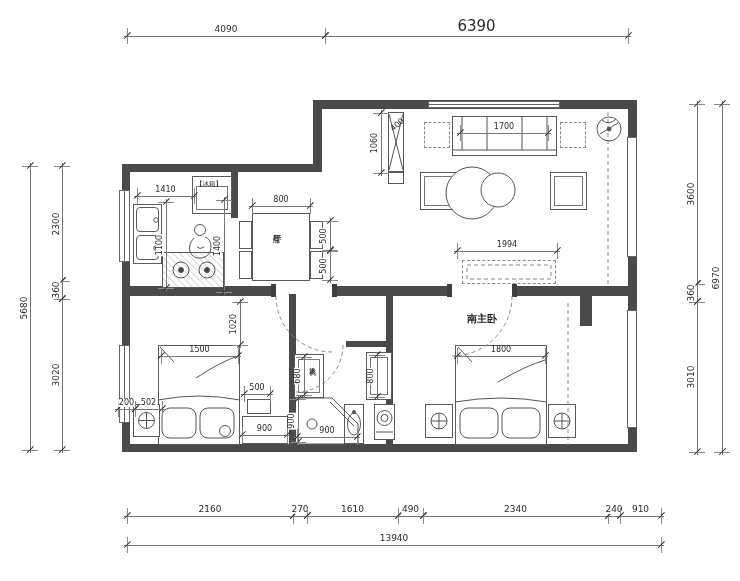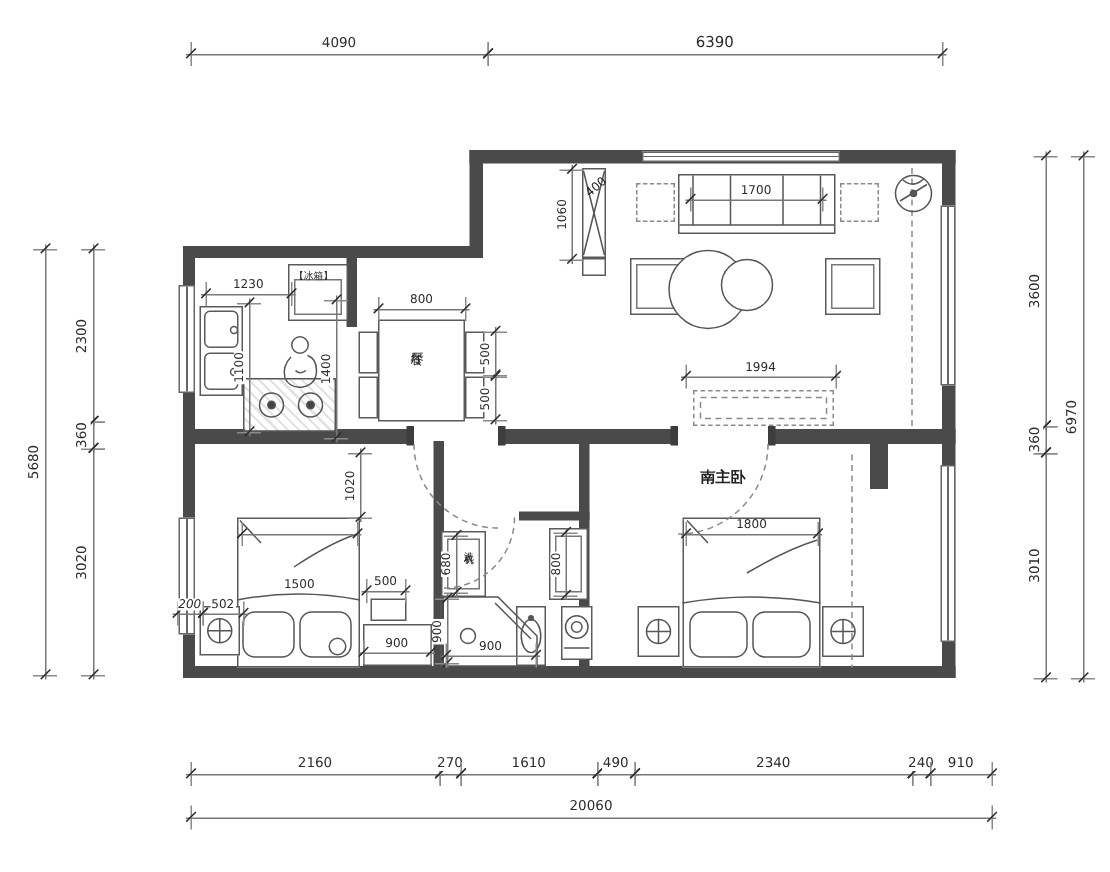--- a/index.html
+++ b/index.html
@@ -156,21 +156,21 @@
         <div class="tick" style="left: -4.5px; top: -0.7px; width: 9px; height: 1.4px;"></div>
         <div class="tick" style="left: 193.5px; top: -0.7px; width: 9px; height: 1.4px;"></div>
         <div class="txt" style="left: 99px; top: -2px; font-size: 9px; transform: translate(-50%, -100%);">4090</div>
       </div>
       <div class="ann" style="left: 325px; top: 36px;">
         <div class="dl" style="left: -3px; top: -0.5px; width: 309px; height: 1px;"></div>
         <div class="perp" style="left: -0.5px; top: -8px; width: 1px; height: 16px;"></div>
         <div class="perp" style="left: 302.5px; top: -8px; width: 1px; height: 16px;"></div>
         <div class="tick" style="left: -4.5px; top: -0.7px; width: 9px; height: 1.4px;"></div>
         <div class="tick" style="left: 298.5px; top: -0.7px; width: 9px; height: 1.4px;"></div>
-        <div class="txt" style="left: 151.5px; top: -2px; font-size: 10px; transform: translate(-50%, -100%);">6390</div>
+        <div class="txt" style="left: 151.5px; top: -2px; font-size: 15px; transform: translate(-50%, -100%);">6390</div>
       </div>
       <div class="ann" style="left: 127px; top: 516px;">
         <div class="dl" style="left: -3px; top: -0.5px; width: 172px; height: 1px;"></div>
         <div class="perp" style="left: -0.5px; top: -8px; width: 1px; height: 16px;"></div>
         <div class="perp" style="left: 165.5px; top: -8px; width: 1px; height: 16px;"></div>
         <div class="tick" style="left: -4.5px; top: -0.7px; width: 9px; height: 1.4px;"></div>
         <div class="tick" style="left: 161.5px; top: -0.7px; width: 9px; height: 1.4px;"></div>
         <div class="txt" style="left: 83px; top: -2px; font-size: 9px; transform: translate(-50%, -100%);">2160</div>
       </div>
       <div class="ann" style="left: 293px; top: 516px;">
@@ -220,21 +220,21 @@
         <div class="tick" style="left: -4.5px; top: -0.7px; width: 9px; height: 1.4px;"></div>
         <div class="tick" style="left: 36.5px; top: -0.7px; width: 9px; height: 1.4px;"></div>
         <div class="txt" style="left: 20.5px; top: -2px; font-size: 9px; transform: translate(-50%, -100%);">910</div>
       </div>
       <div class="ann" style="left: 127px; top: 545px;">
         <div class="dl" style="left: -3px; top: -0.5px; width: 540px; height: 1px;"></div>
         <div class="perp" style="left: -0.5px; top: -8px; width: 1px; height: 16px;"></div>
         <div class="perp" style="left: 533.5px; top: -8px; width: 1px; height: 16px;"></div>
         <div class="tick" style="left: -4.5px; top: -0.7px; width: 9px; height: 1.4px;"></div>
         <div class="tick" style="left: 529.5px; top: -0.7px; width: 9px; height: 1.4px;"></div>
-        <div class="txt" style="left: 267px; top: -2px; font-size: 9px; transform: translate(-50%, -100%);">20060</div>
+        <div class="txt" style="left: 267px; top: -2px; font-size: 9px; transform: translate(-50%, -100%);">13940</div>
       </div>
       <div class="ann" style="left: 30px; top: 166px;">
         <div class="dl" style="left: -0.5px; top: -3px; width: 1px; height: 290px;"></div>
         <div class="perp" style="left: -8px; top: -0.5px; width: 16px; height: 1px;"></div>
         <div class="perp" style="left: -8px; top: 283.5px; width: 16px; height: 1px;"></div>
         <div class="tick" style="left: -4.5px; top: -0.7px; width: 9px; height: 1.4px;"></div>
         <div class="tick" style="left: -4.5px; top: 283.3px; width: 9px; height: 1.4px;"></div>
         <div class="txt" style="left: -6px; top: 142px; font-size: 9px; transform: translate(-50%, -50%) rotate(-90deg);">5680</div>
       </div>
       <div class="ann" style="left: 62px; top: 166px;">
@@ -292,21 +292,21 @@
         <div class="tick" style="left: -4.5px; top: -0.7px; width: 9px; height: 1.4px;"></div>
         <div class="tick" style="left: -4.5px; top: 347.3px; width: 9px; height: 1.4px;"></div>
         <div class="txt" style="left: -6px; top: 174px; font-size: 9px; transform: translate(-50%, -50%) rotate(-90deg);">6970</div>
       </div>
       <div class="ann" style="left: 137px; top: 196px;">
         <div class="dl" style="left: -3px; top: -0.5px; width: 63px; height: 1px;"></div>
         <div class="perp" style="left: -0.5px; top: -8px; width: 1px; height: 16px;"></div>
         <div class="perp" style="left: 56.5px; top: -8px; width: 1px; height: 16px;"></div>
         <div class="tick" style="left: -4.5px; top: -0.7px; width: 9px; height: 1.4px;"></div>
         <div class="tick" style="left: 52.5px; top: -0.7px; width: 9px; height: 1.4px;"></div>
-        <div class="txt" style="left: 28.5px; top: -2px; font-size: 8px; transform: translate(-50%, -100%);">1230</div>
+        <div class="txt" style="left: 28.5px; top: -2px; font-size: 8px; transform: translate(-50%, -100%);">1410</div>
       </div>
       <div class="ann" style="left: 166px; top: 202px;">
         <div class="dl" style="left: -0.5px; top: -3px; width: 1px; height: 92px;"></div>
         <div class="perp" style="left: -8px; top: -0.5px; width: 16px; height: 1px;"></div>
         <div class="perp" style="left: -8px; top: 85.5px; width: 16px; height: 1px;"></div>
         <div class="tick" style="left: -4.5px; top: -0.7px; width: 9px; height: 1.4px;"></div>
         <div class="tick" style="left: -4.5px; top: 85.3px; width: 9px; height: 1.4px;"></div>
         <div class="txt" style="left: -6px; top: 43px; font-size: 8px; transform: translate(-50%, -50%) rotate(-90deg);">1100</div>
       </div>
       <div class="ann" style="left: 224px; top: 200px;">
@@ -373,37 +373,37 @@
         <div class="tick" style="left: -4.5px; top: -0.7px; width: 9px; height: 1.4px;"></div>
         <div class="tick" style="left: 83.5px; top: -0.7px; width: 9px; height: 1.4px;"></div>
         <div class="txt" style="left: 44px; top: -2px; font-size: 8px; transform: translate(-50%, -100%);">1800</div>
       </div>
       <div class="ann" style="left: 161px; top: 356px;">
         <div class="dl" style="left: -3px; top: -0.5px; width: 83px; height: 1px;"></div>
         <div class="perp" style="left: -0.5px; top: -8px; width: 1px; height: 16px;"></div>
         <div class="perp" style="left: 76.5px; top: -8px; width: 1px; height: 16px;"></div>
         <div class="tick" style="left: -4.5px; top: -0.7px; width: 9px; height: 1.4px;"></div>
         <div class="tick" style="left: 72.5px; top: -0.7px; width: 9px; height: 1.4px;"></div>
-        <div class="txt" style="left: 38.5px; top: -2px; font-size: 8px; transform: translate(-50%, -100%); margin-top: 40px;">1500</div>
+        <div class="txt" style="left: 38.5px; top: -2px; font-size: 8px; transform: translate(-50%, -100%);">1500</div>
       </div>
       <div class="ann" style="left: 240px; top: 302px;">
         <div class="dl" style="left: -0.5px; top: -3px; width: 1px; height: 49px;"></div>
         <div class="perp" style="left: -8px; top: -0.5px; width: 16px; height: 1px;"></div>
         <div class="perp" style="left: -8px; top: 42.5px; width: 16px; height: 1px;"></div>
         <div class="tick" style="left: -4.5px; top: -0.7px; width: 9px; height: 1.4px;"></div>
         <div class="tick" style="left: -4.5px; top: 42.3px; width: 9px; height: 1.4px;"></div>
         <div class="txt" style="left: -6px; top: 21.5px; font-size: 8px; transform: translate(-50%, -50%) rotate(-90deg);">1020</div>
       </div>
       <div class="ann" style="left: 118px; top: 409px;">
         <div class="dl" style="left: -3px; top: -0.5px; width: 23px; height: 1px;"></div>
         <div class="perp" style="left: -0.5px; top: -8px; width: 1px; height: 16px;"></div>
         <div class="perp" style="left: 16.5px; top: -8px; width: 1px; height: 16px;"></div>
         <div class="tick" style="left: -4.5px; top: -0.7px; width: 9px; height: 1.4px;"></div>
         <div class="tick" style="left: 12.5px; top: -0.7px; width: 9px; height: 1.4px;"></div>
-        <div class="txt" style="left: 8.5px; top: -2px; font-size: 8px; transform: translate(-50%, -100%); font-style: italic;">200</div>
+        <div class="txt" style="left: 8.5px; top: -2px; font-size: 8px; transform: translate(-50%, -100%);">200</div>
       </div>
       <div class="ann" style="left: 135px; top: 409px;">
         <div class="dl" style="left: -3px; top: -0.5px; width: 33px; height: 1px;"></div>
         <div class="perp" style="left: -0.5px; top: -8px; width: 1px; height: 16px;"></div>
         <div class="perp" style="left: 26.5px; top: -8px; width: 1px; height: 16px;"></div>
         <div class="tick" style="left: -4.5px; top: -0.7px; width: 9px; height: 1.4px;"></div>
         <div class="tick" style="left: 22.5px; top: -0.7px; width: 9px; height: 1.4px;"></div>
         <div class="txt" style="left: 13.5px; top: -2px; font-size: 8px; transform: translate(-50%, -100%);">502</div>
       </div>
       <div class="ann" style="left: 244px; top: 394px;">

